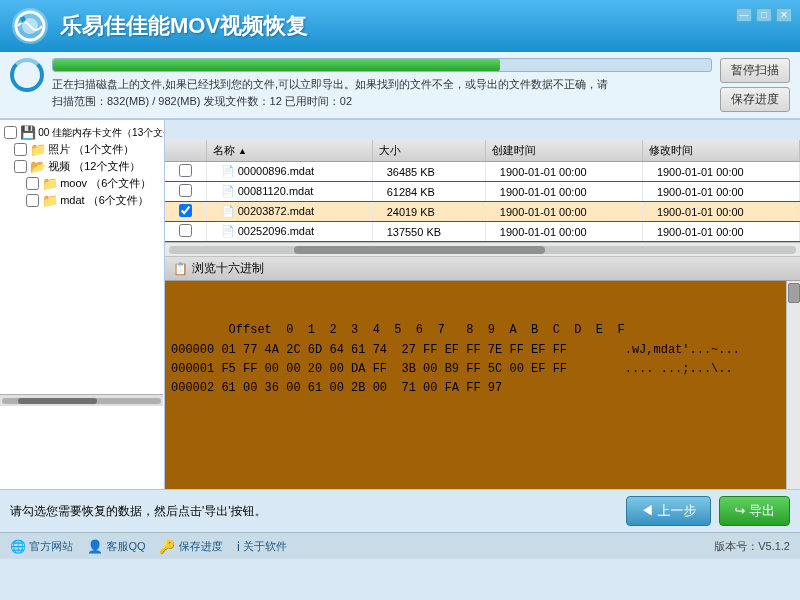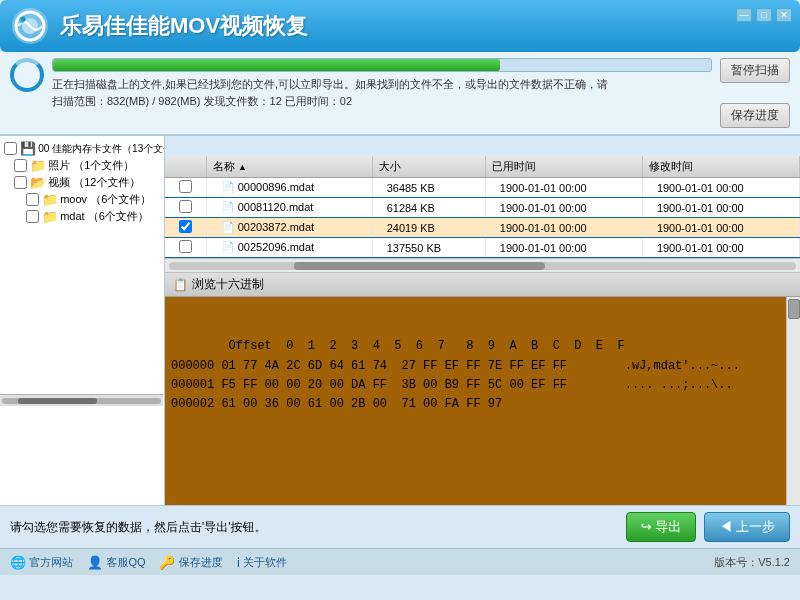--- a/index.html
+++ b/index.html
@@ -13,21 +13,20 @@
     }
 
     
     #title-bar {
       background: linear-gradient(180deg, #4db8f0 0%, #1a90d0 100%);
       height: 52px;
       display: flex;
       align-items: center;
       padding: 0 10px;
       position: relative;
-      border-radius: 6px;
     }
     #title-icon {
       width: 40px;
       height: 40px;
       margin-right: 10px;
     }
     #title-text {
       font-size: 22px;
       font-weight: bold;
       color: #fff;
@@ -91,21 +90,21 @@
       border-radius: 2px;
     }
     #progress-text {
       font-size: 11px;
       color: #333;
       line-height: 1.5;
     }
     #scan-buttons {
       display: flex;
       flex-direction: column;
-      gap: 20px;
+      gap: 4px;
       margin-left: 8px;
     }
     .scan-btn {
       background: linear-gradient(180deg, #f0f0f0 0%, #d8d8d8 100%);
       border: 1px solid #a0a0a0;
       border-radius: 3px;
       padding: 3px 10px;
       font-size: 12px;
       cursor: pointer;
       white-space: nowrap;
@@ -391,21 +390,21 @@
 
   <div id="right-panel">
 
     <div id="file-table-wrap">
       <table id="file-table">
         <thead>
           <tr>
             <th style="width:20px;"></th>
             <th>名称 <span class="sort-arrow">▲</span></th>
             <th>大小</th>
-            <th>已用时间</th>
+            <th>创建时间</th>
             <th>修改时间</th>
           </tr>
         </thead>
         <tbody id="file-table-body">
         <tr class="file-row">
       <td><input type="checkbox" class="file-checkbox" style=""></td>
       <td><span class="file-icon">📄</span><span>00000896.mdat</span></td>
       <td>36485 KB</td>
       <td>1900-01-01 00:00</td>
       <td>1900-01-01 00:00</td>
@@ -456,22 +455,22 @@
 000002 61 00 36 00 61 00 2B 00  71 00 FA FF 97</span>
       </div>
     </div>
   </div>
 
 </div>
 
 <div id="bottom-area">
   <span>请勾选您需要恢复的数据，然后点击'导出'按钮。</span>
   <div id="bottom-buttons">
+    <button class="nav-btn">◀  上一步</button>
     <button class="nav-btn export">↪  导出</button>
-    <button class="nav-btn">◀  上一步</button>
   </div>
 </div>
 
 <div id="footer">
   <div id="footer-links">
     <div class="footer-link">
       <span class="footer-link-icon">🌐</span>
       <span>官方网站</span>
     </div>
     <div class="footer-link">

